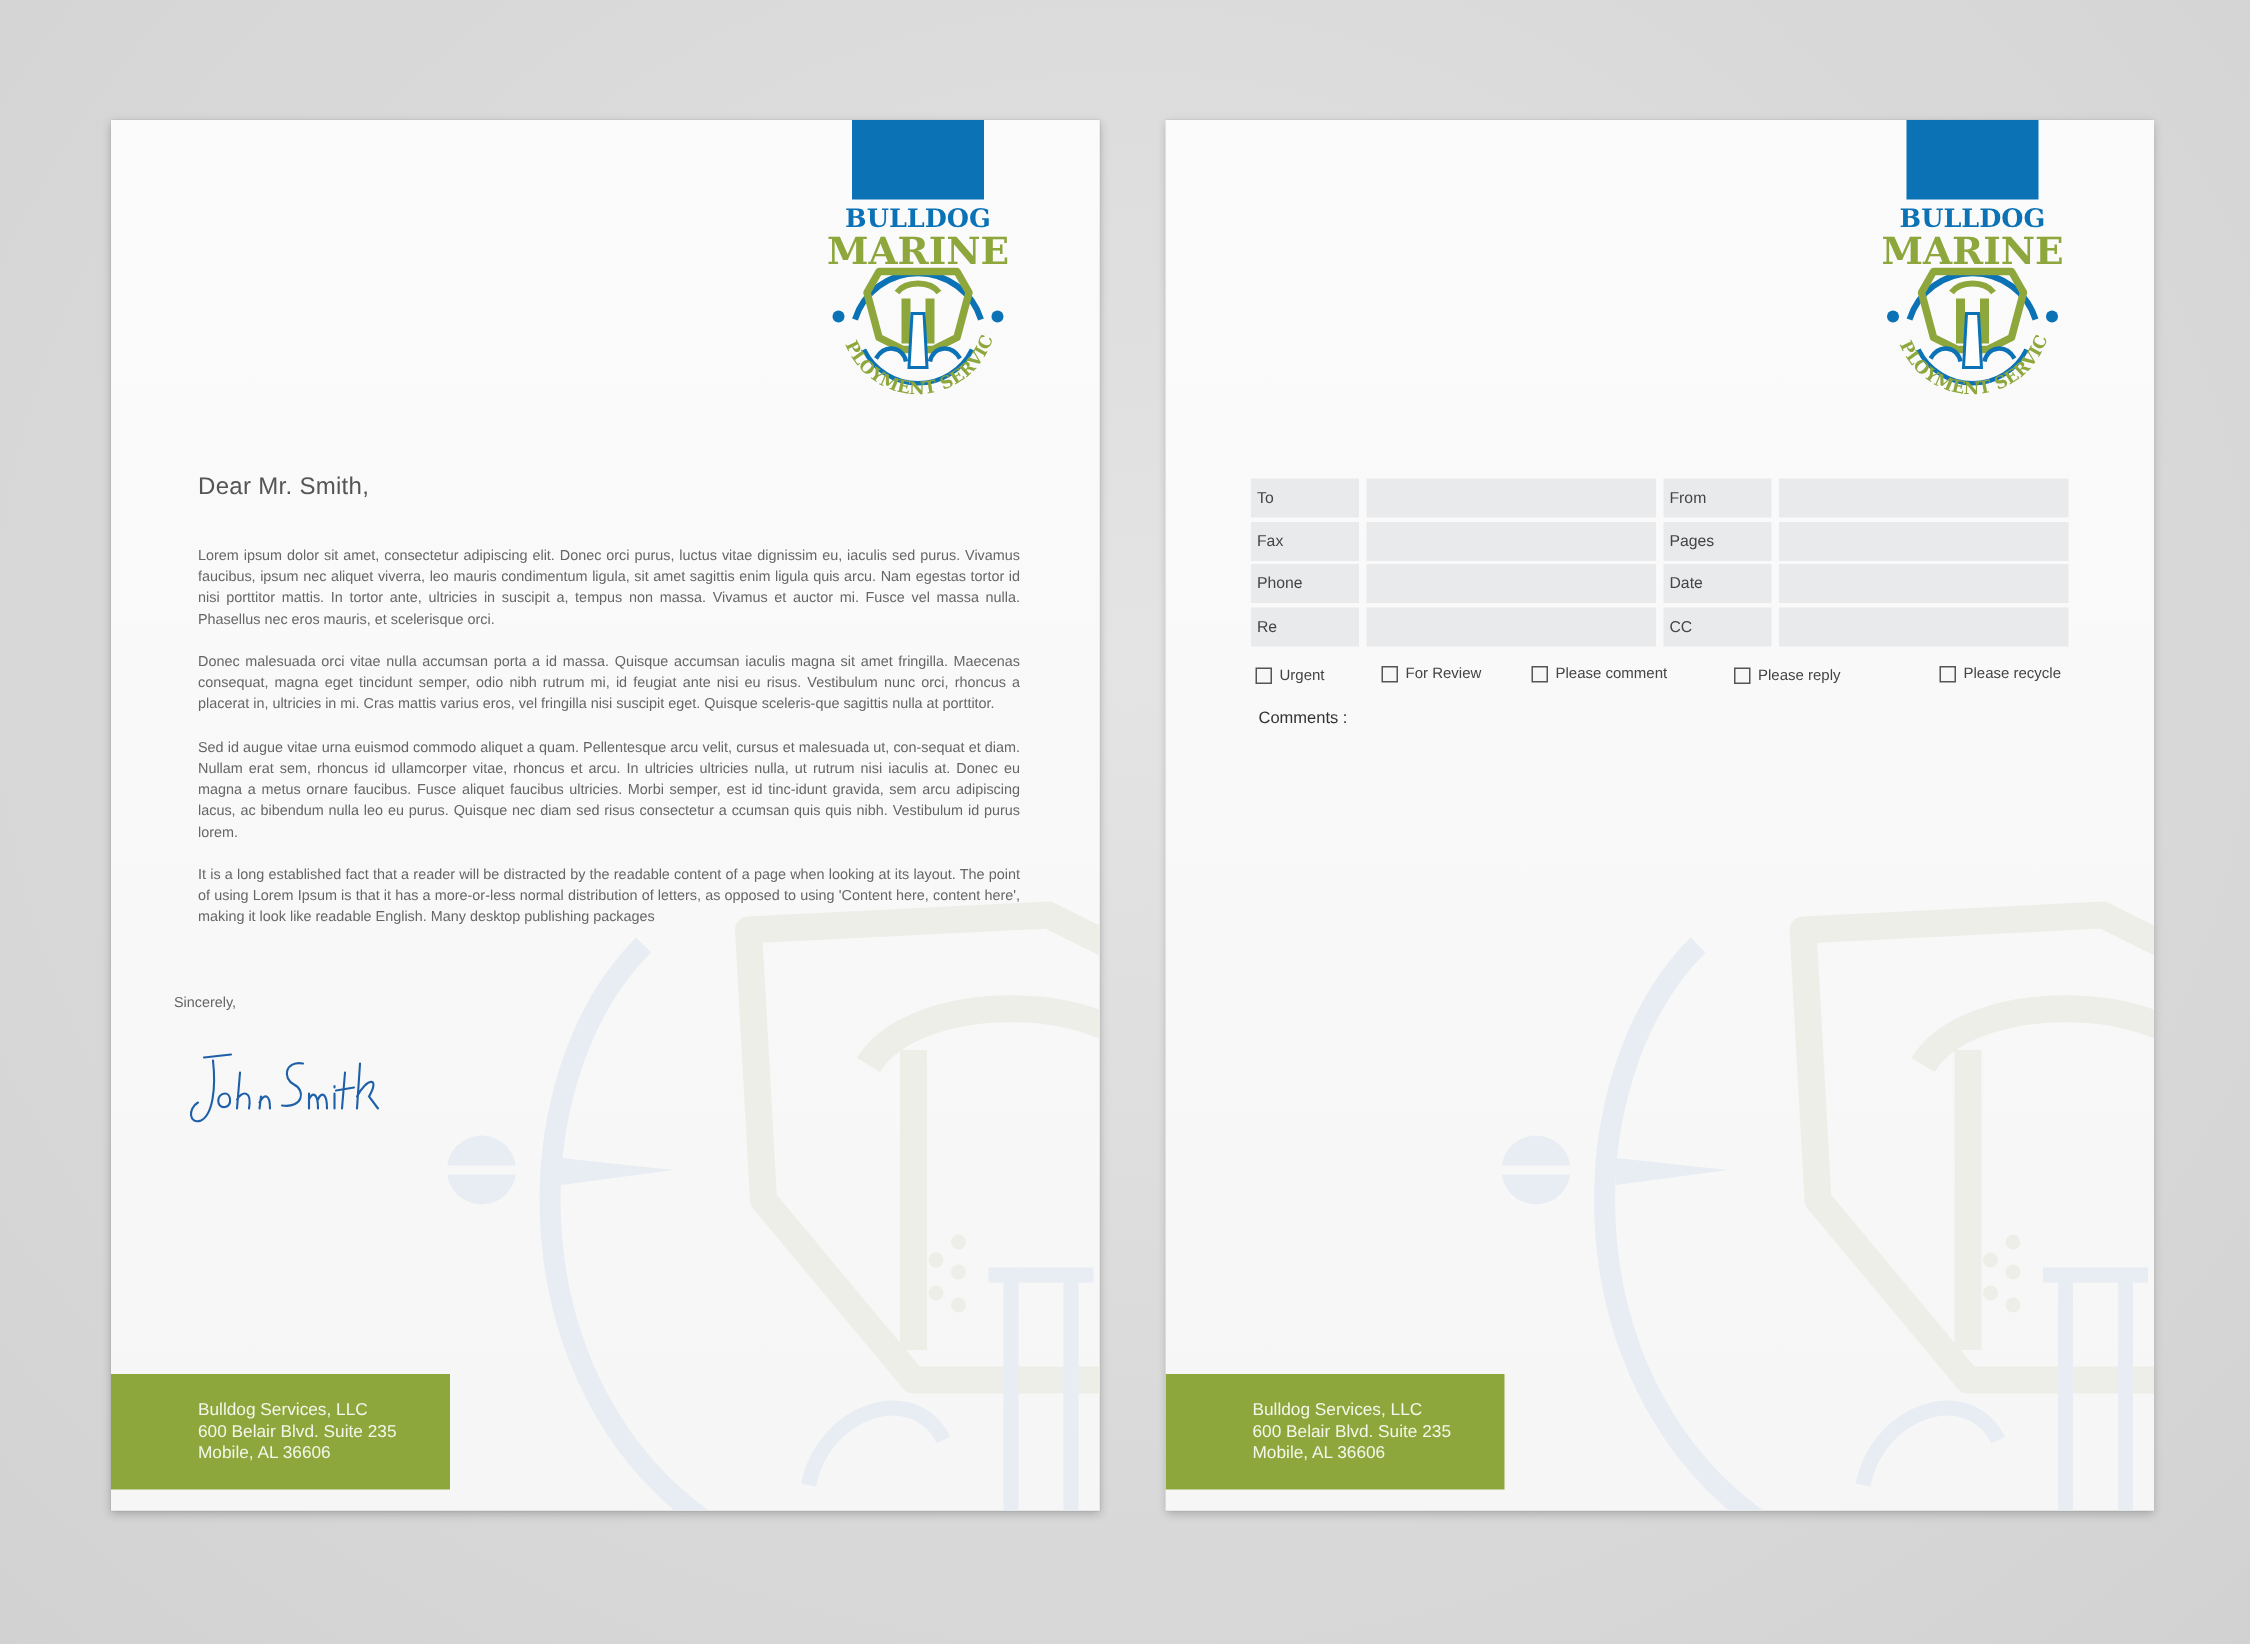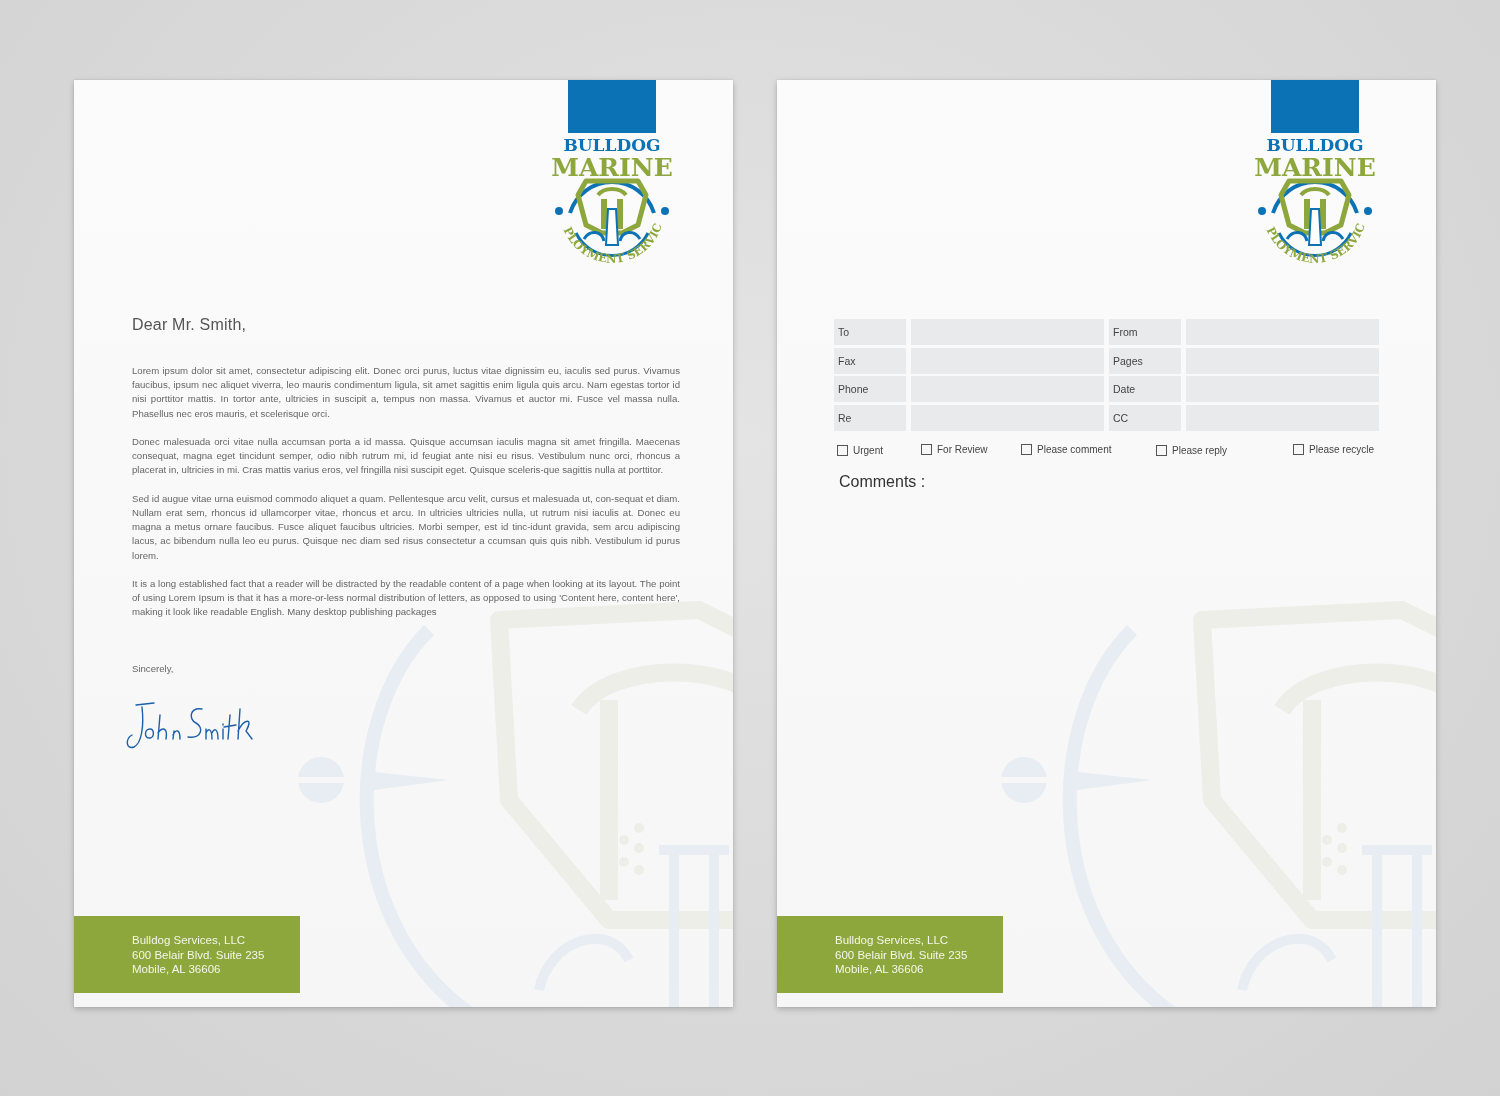--- a/index.html
+++ b/index.html
@@ -17,38 +17,38 @@
   #page-left { left:74px; }
   #page-right { left:777px; }
 
   .tab { position:absolute; top:0; left:494px; width:88px; height:53px; background:#0b72b5; }
   .logo { position:absolute; top:53px; left:474px; width:128px; height:145px; }
   .watermark { position:absolute; left:205px; top:520px; width:520px; height:420px; pointer-events:none; }
 
   .salutation { position:absolute; left:58px; top:236px; font-size:16px; color:#555; letter-spacing:0.2px; }
   .letter-body { position:absolute; left:58px; top:284px; width:548px; font-size:9.6px; line-height:14.2px; color:#666; }
   .letter-body p { margin:0 0 14.2px 0; text-align:justify; text-align-last:left; }
-  .closing { position:absolute; left:58px; top:583px; font-size:9.6px; color:#666; }
+  .closing { position:absolute; left:42px; top:583px; font-size:9.6px; color:#666; }
   .signature { position:absolute; left:50px; top:615px; width:130px; height:60px; }
 
   .footer-box { position:absolute; left:0; top:822px; width:226px; height:77px; background:#8da73c;margin-top:14px; }
   .footer-text { position:absolute; left:58px; top:17px; font-size:11.5px; line-height:14.5px; color:#f4f7ea; }
 
   .fax-table { position:absolute; left:57px; top:239px; }
   .fax-row { position:absolute; left:0; height:26px; }
   .cell { position:absolute; top:0; height:26px; background:#e9eaeb; font-size:10.5px; color:#444; line-height:26px; box-sizing:border-box; padding-left:4px; }
   .c-lab1 { left:0; width:72px; }
   .c-val1 { left:77px; width:193px; padding:0; }
   .c-lab2 { left:275px; width:72px; }
   .c-val2 { left:352px; width:193px; padding:0; }
 
   .checks { position:absolute; left:60px; top:364px; width:600px; height:20px; }
   .check { position:absolute; top:0; display:flex; align-items:center; font-size:10px; color:#444; }
   .box { width:11px; height:11px; border:1px solid #555; background:#f7f7f7; margin-right:5px; box-sizing:border-box; }
-  .comments { position:absolute; left:62px; top:393px; font-size:16px; color:#333; }
+  .comments { position:absolute; left:62px; top:393px; font-size:11px; color:#333; }
 </style>
 </head>
 <body>
 
 <div class="page" id="page-left">
 
   <svg class="watermark" viewBox="0 0 520 420">
     <g fill="none" stroke="#e7edf2" stroke-width="14">
       <path d="M150 30 C 60 120, 60 330, 200 420"></path>
     </g>

